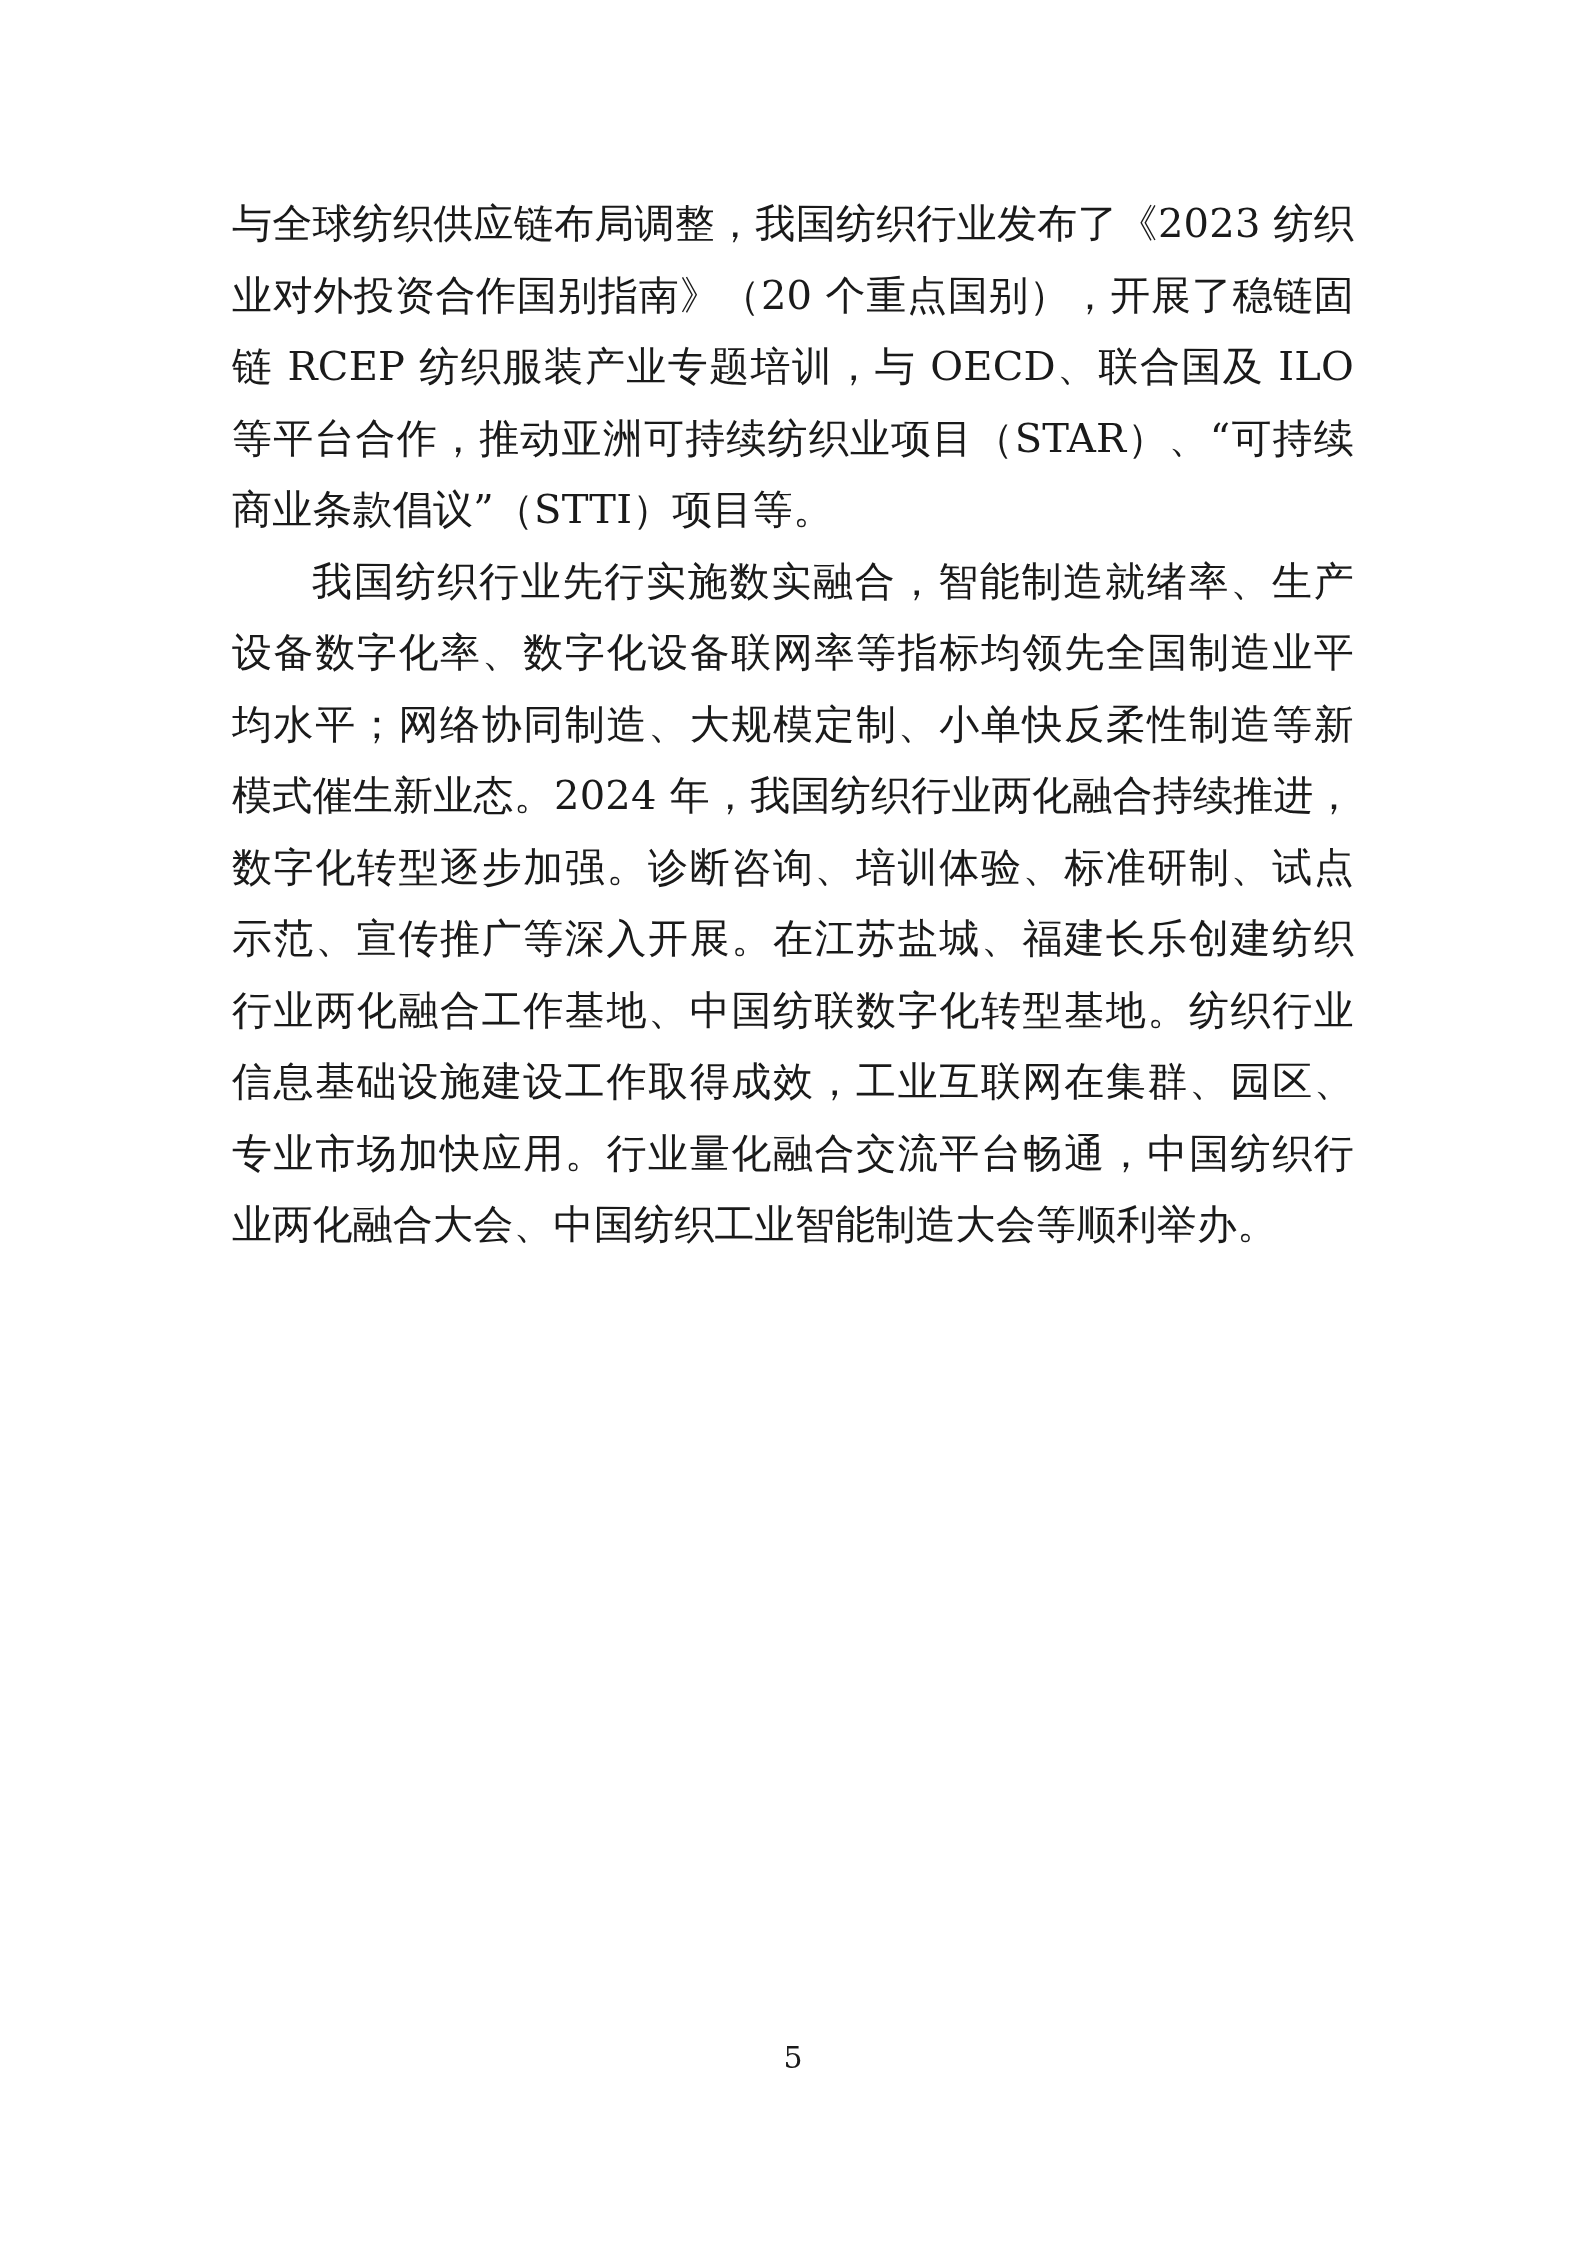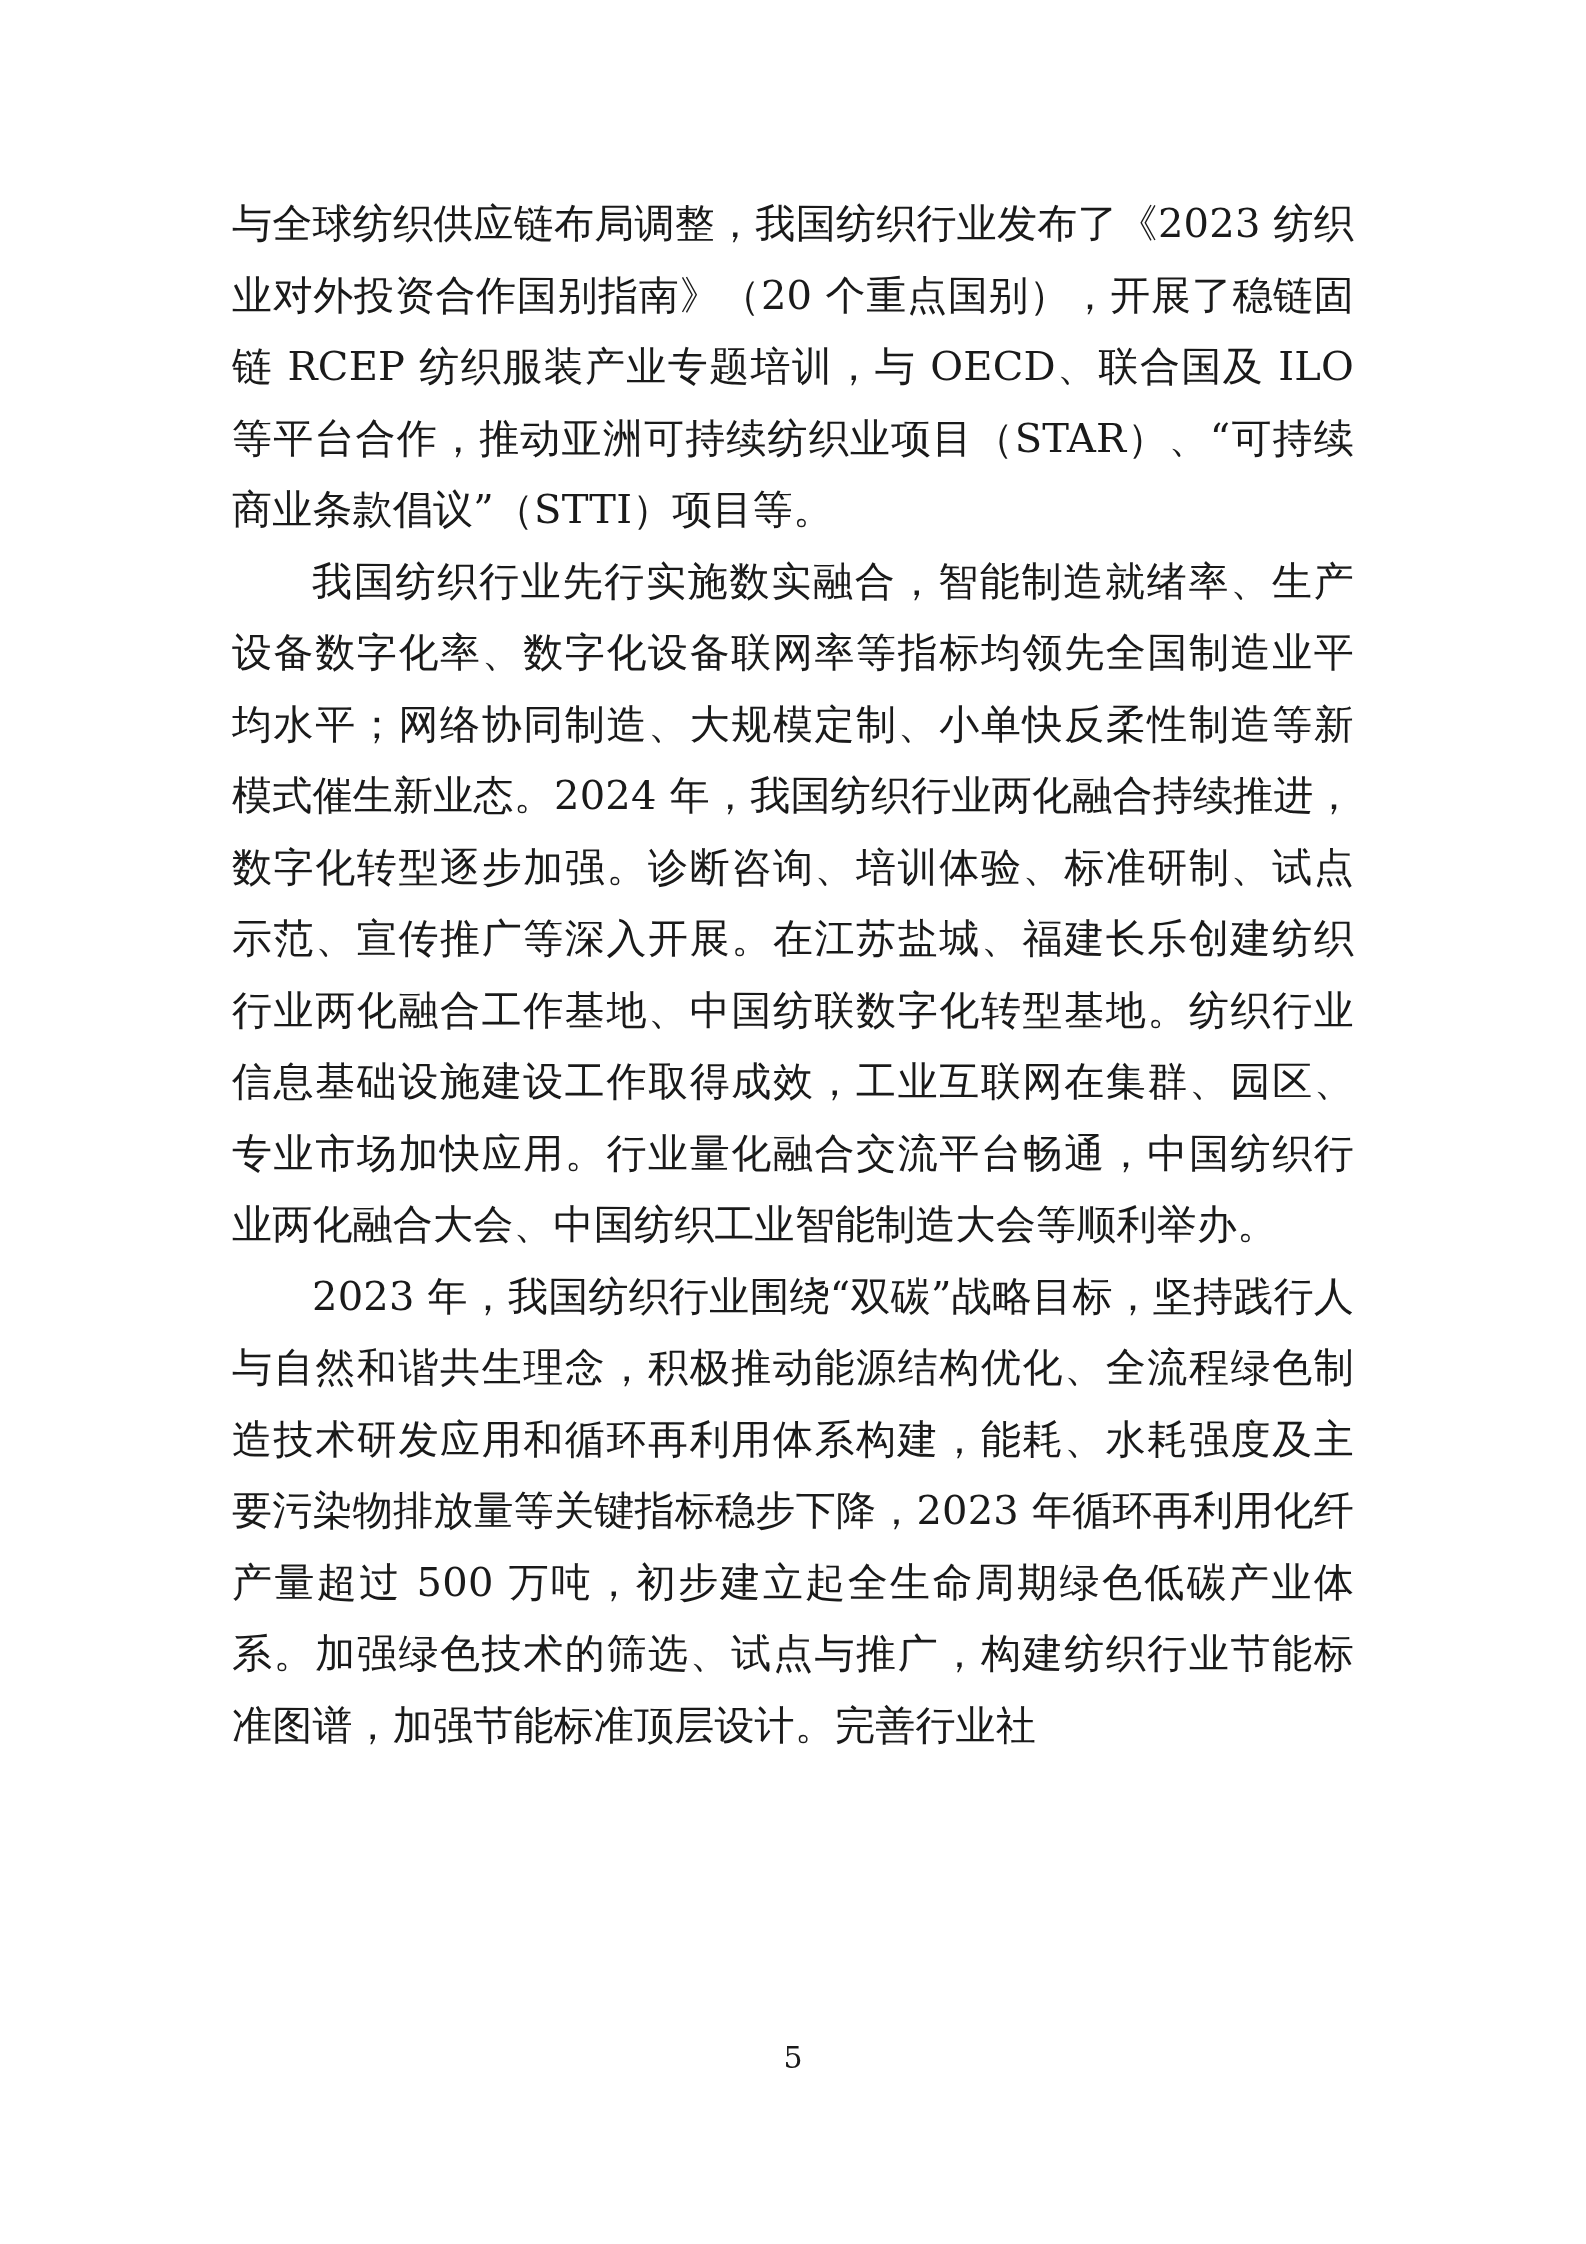--- a/index.html
+++ b/index.html
@@ -51,16 +51,15 @@
     color: #1a1a1a;
   }
 </style>
 </head>
 <body>
 
 <div class="page">
   <div class="content">
     <p class="para">与全球纺织供应链布局调整，我国纺织行业发布了《2023 纺织业对外投资合作国别指南》（20 个重点国别），开展了稳链固链 RCEP 纺织服装产业专题培训，与 OECD、联合国及 ILO 等平台合作，推动亚洲可持续纺织业项目（STAR）、“可持续商业条款倡议”（STTI）项目等。</p>
     <p class="para indent">我国纺织行业先行实施数实融合，智能制造就绪率、生产设备数字化率、数字化设备联网率等指标均领先全国制造业平均水平；网络协同制造、大规模定制、小单快反柔性制造等新模式催生新业态。2024 年，我国纺织行业两化融合持续推进，数字化转型逐步加强。诊断咨询、培训体验、标准研制、试点示范、宣传推广等深入开展。在江苏盐城、福建长乐创建纺织行业两化融合工作基地、中国纺联数字化转型基地。纺织行业信息基础设施建设工作取得成效，工业互联网在集群、园区、专业市场加快应用。行业量化融合交流平台畅通，中国纺织行业两化融合大会、中国纺织工业智能制造大会等顺利举办。</p>
-    <p class="para indent">2023 年，我国纺织行业围绕“双碳”战略目标，坚持践行人与自然和谐共生理念，积极推动能源结构优化、全流程绿色制造技术研发应用和循环再利用体系构建，能耗、水耗强度及主要污染物排放量等关键指标稳步下降，2023 年循环再利用化纤产量超过 500 万吨，初步建立起全生命周期绿色低碳产业体系。加强绿色技术的筛选、试点与推广，构建纺织行业节能标准图谱，加强节能标准顶层设计。完善行业社</p>
   </div>
   <div class="page-number">5</div>
 </div>
 
 </body></html>

